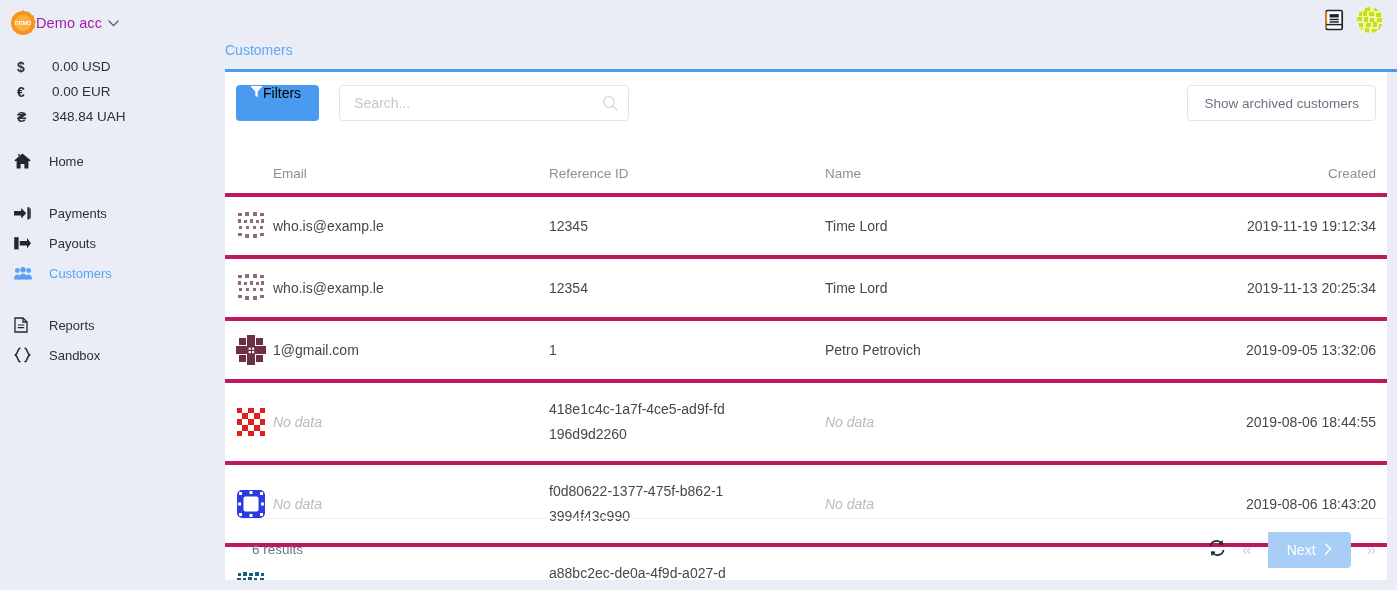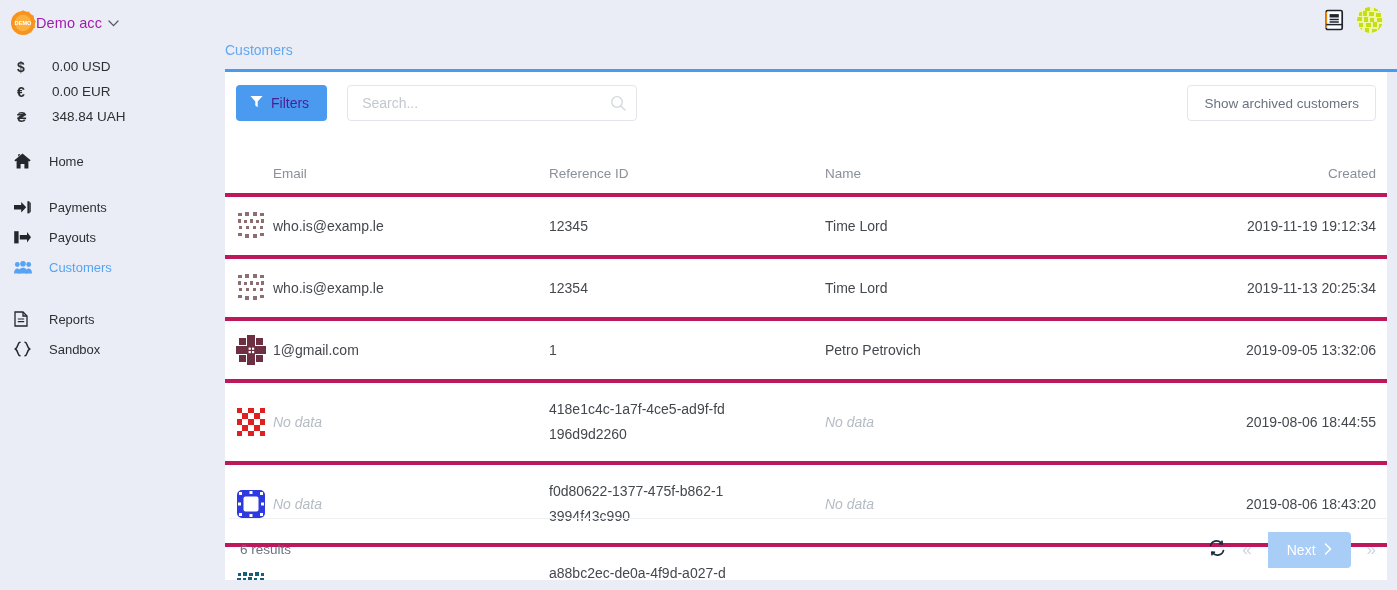--- a/index.html
+++ b/index.html
@@ -41,21 +41,21 @@
     font-size: 13.5px; color: #2e3033;
   }
   .bal-sym {
     width: 26px; flex: 0 0 26px;
     font-weight: bold; font-size: 14px; color: #2b2d31;
     text-align: left;
   }
   .bal-amt { margin-left: 9px; }
 
   .navgroup { margin-top: 17px; }
-  .navgroup.g2 { margin-top: 16px; }
+  .navgroup.g2 { margin-top: 22px; }
   .navgroup.g3 { margin-top: 22px; }
   .nav-item {
     display: flex; align-items: center;
     height: 30px; padding-left: 14px;
     font-size: 13px; color: #2e3033;
     cursor: pointer; text-decoration: none;
   }
   .nav-item .nav-ico {
     width: 24px; flex: 0 0 24px;
     display: flex; align-items: center; justify-content: flex-start;
@@ -103,25 +103,25 @@
     overflow: hidden;
   }
 
   .toolbar {
     display: flex; align-items: center;
     height: 62px;
     padding: 0 0 0 11px;
     position: relative;
   }
   .btn-filters {
-    background: #4a9bf0; color: #4c1d95;
+    background: #4a9bf0; color: #000000;
     border: none; border-radius: 4px;
     height: 36px; padding: 0 18px 0 14px;
     font-size: 14px; font-family: inherit;
-    display: flex; align-items: center; gap: 8px;
+    display: flex; 
     cursor: pointer;
   }
   .search-wrap {
     margin-left: 20px;
     width: 290px; height: 36px;
     border: 1px solid #e2e5ea; border-radius: 4px;
     display: flex; align-items: center;
     padding: 0 10px 0 14px;
     background: #fff;
   }
@@ -159,21 +159,21 @@
   }
   table.grid td.c-av { padding-left: 11px; padding-right: 0; width: 48px; }
   table.grid td.c-cr { text-align: right; padding-right: 11px; white-space: nowrap; }
   td .nodata { color: #b6bcc4; font-style: italic; }
   td .wrapid { word-break: break-all; line-height: 1.78; display: block; max-width: 178px;}
   .row-av {
     width: 30px; height: 30px; display: block; border-radius: 2px;
   }
 
   .footer {
-    position: absolute; left: 4px; right: 0; bottom: 0;
+    position: absolute; left: 16px; right: 0; bottom: 0;
     height: 62px;
     border-top: 1px solid #eef0f3;
     display: flex; align-items: center;
     padding: 0 11px;
   }
   .results { font-size: 13.5px; color: #6b7280; }
   .pager { margin-left: auto; display: flex; align-items: center; gap: 16px; }
   .refresh-btn { background: none; border: none; cursor: pointer; color: #2b3a4a; display: flex; padding: 0; }
   .chev-edge { color: #ccd4e0; font-size: 17px; cursor: pointer; user-select: none; }
   .pagebtns { display: flex; }

